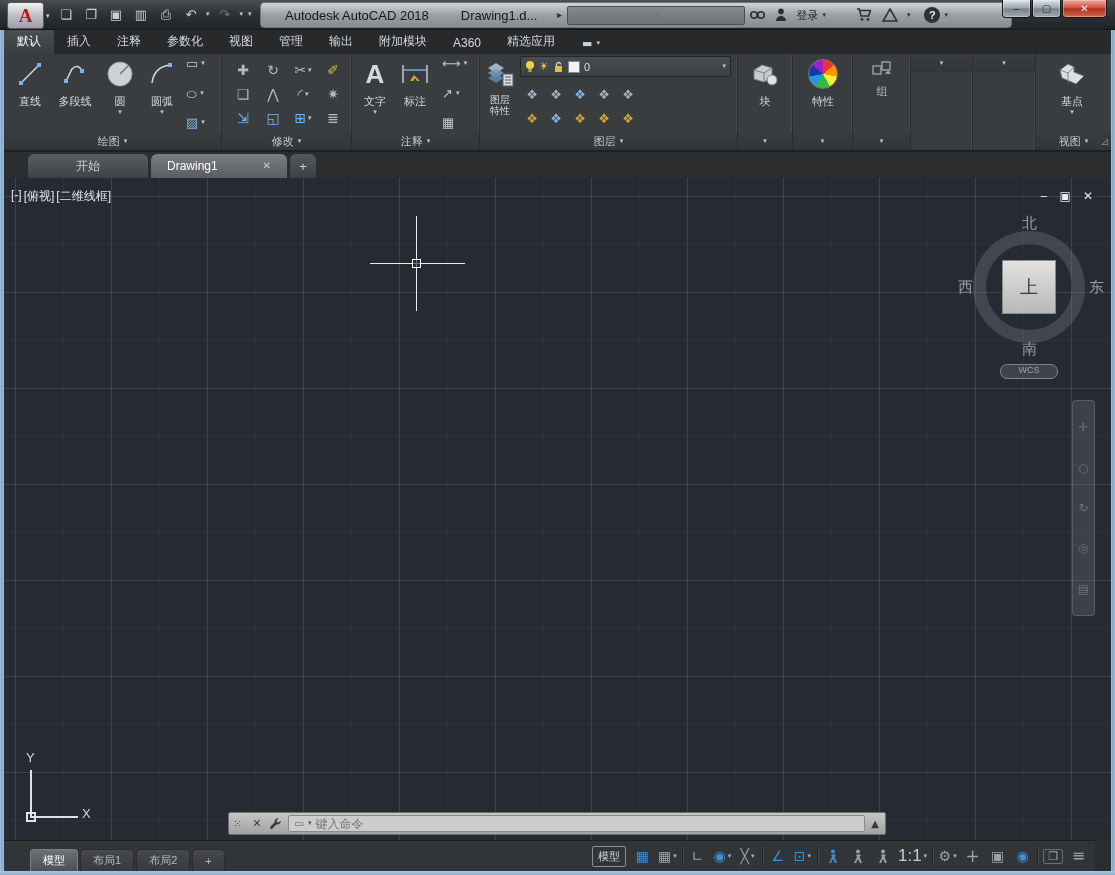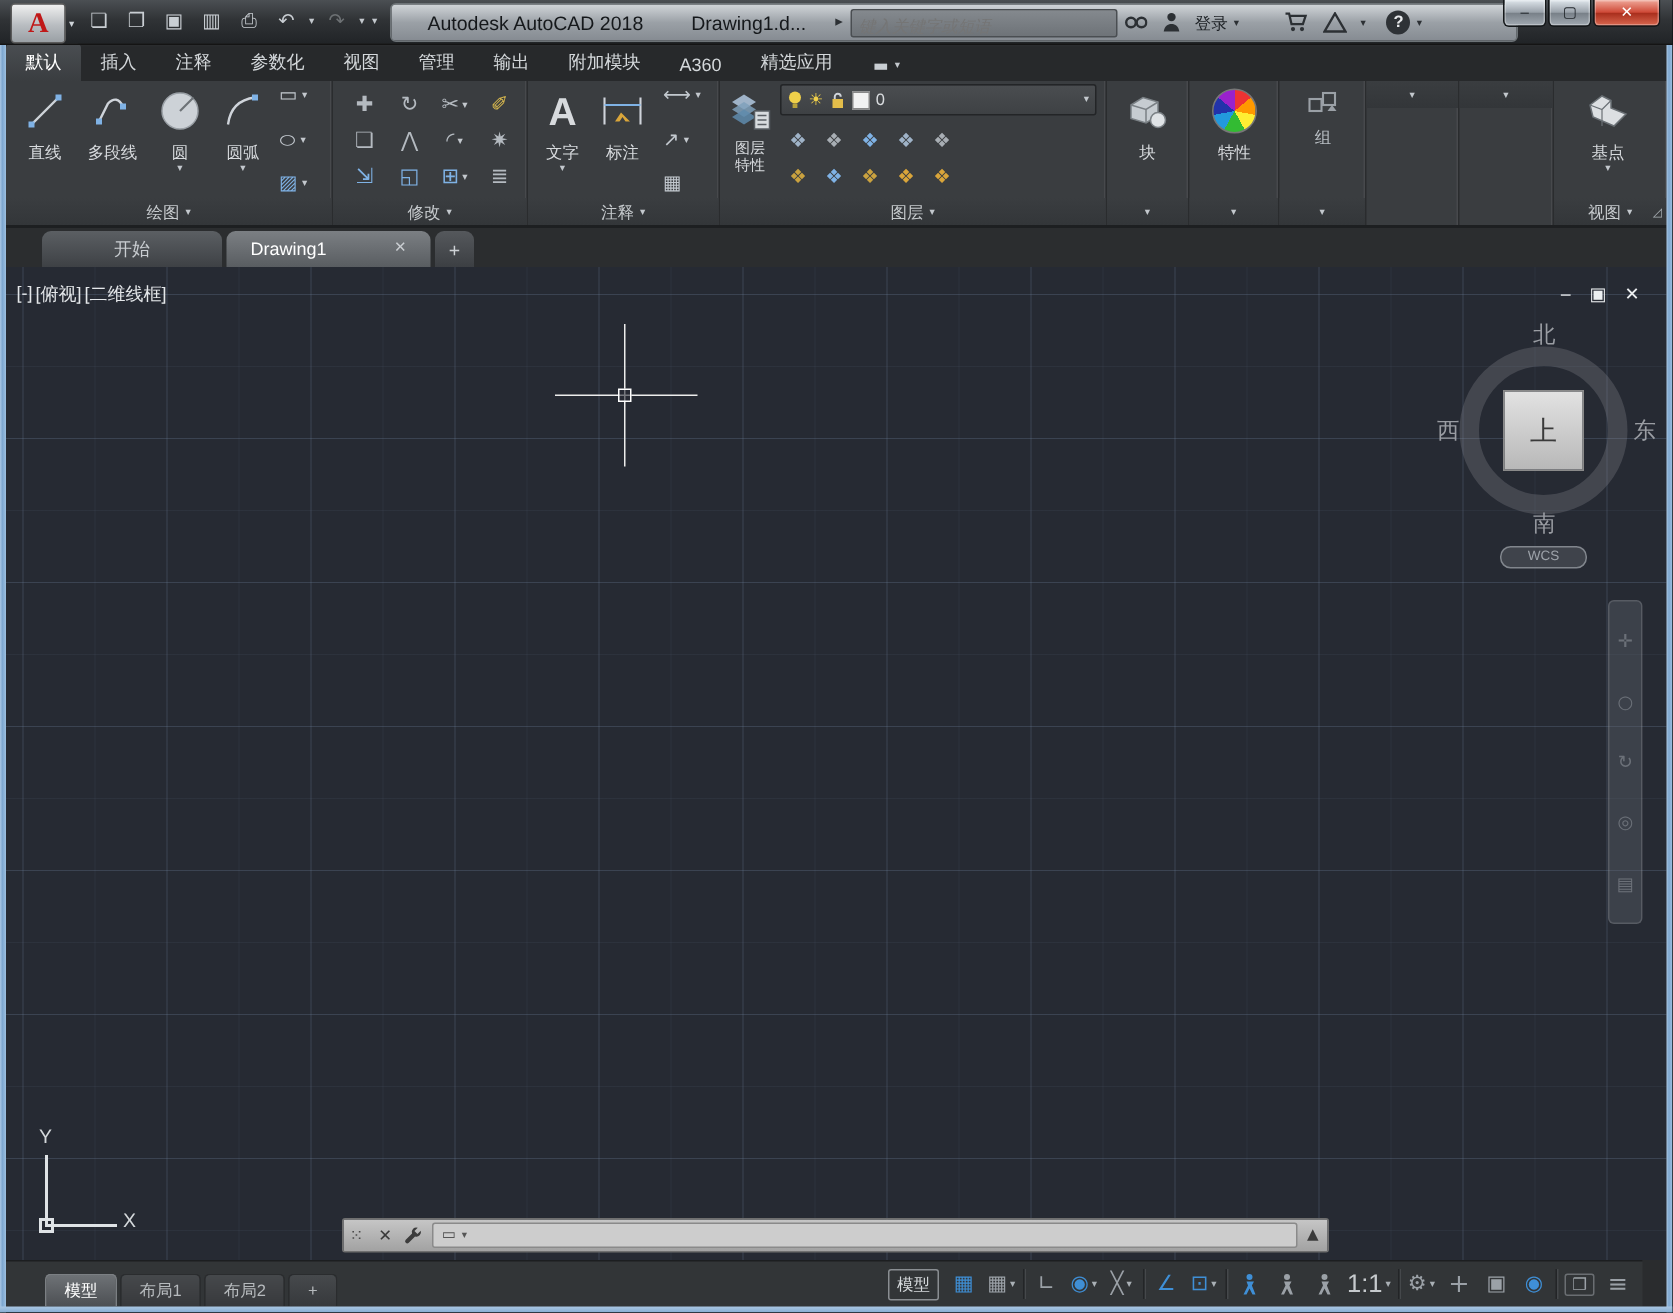--- a/index.html
+++ b/index.html
@@ -584,20 +584,21 @@
       <span class="cmd-grip ic">⁙</span>
       <span class="cmd-x ic">✕</span>
       <span class="cmd-wr">
         <svg width="13" height="13" viewBox="0 0 13 13">
             <path d="M9.5 1.5 a3 3 0 0 0-3.8 3.8 L1.5 9.5 a1.4 1.4 0 0 0 2 2 L7.7 7.3 a3 3 0 0 0 3.8-3.8 L9.3 5.7 7.3 3.7 Z" fill="#3c3c3c"></path>
           </svg>
       </span>
       <div class="cmd-input">
         <span class="wicn ic">▭</span>
         <span class="wdd ic">▾</span>
+        <input placeholder="键入命令" style="">
       </div>
       <span class="cmd-up ic">▲</span>
     </div>
   </div>
 
   <div class="bottombar">
     <div class="ltabs">
       <div class="ltab active">
           <span>模型</span>
         </div>

